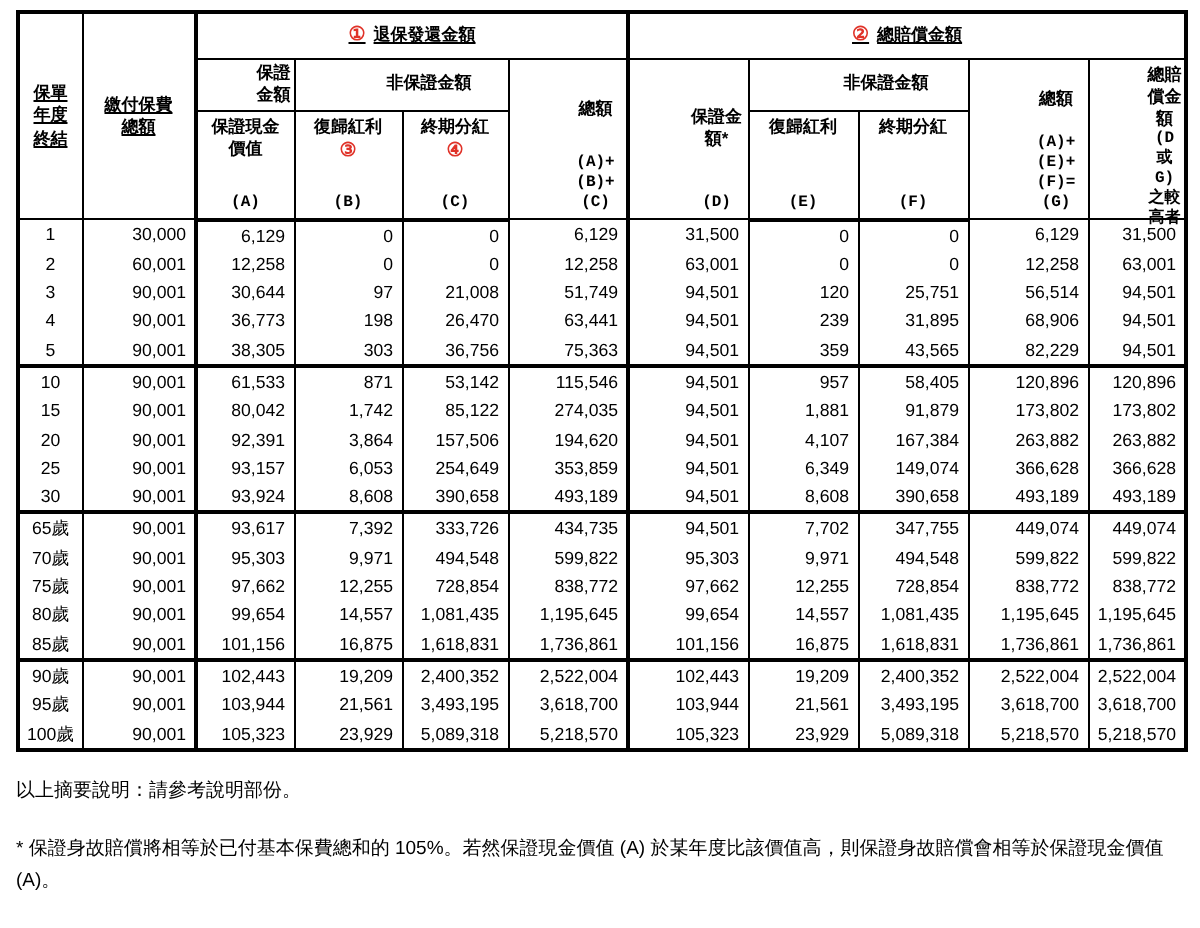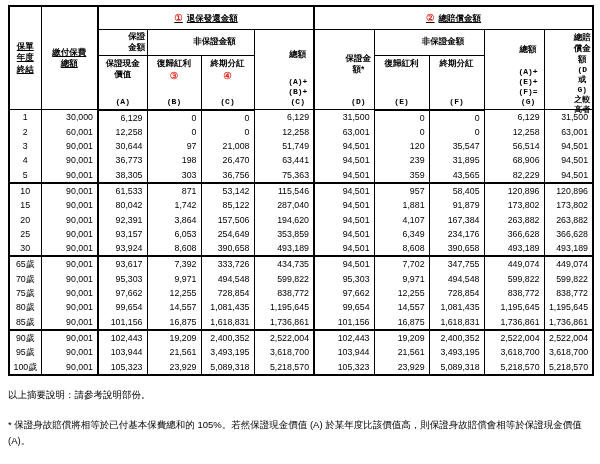--- a/index.html
+++ b/index.html
@@ -218,21 +218,21 @@
         </tr>
         <tr>
           <td class="year">3</td>
           <td>90,001</td>
           <td class="tl">30,644</td>
           <td>97</td>
           <td>21,008</td>
           <td>51,749</td>
           <td class="tl">94,501</td>
           <td>120</td>
-          <td>35,547</td>
+          <td>25,751</td>
           <td>56,514</td>
           <td>94,501</td>
         </tr>
         <tr>
           <td class="year">4</td>
           <td>90,001</td>
           <td class="tl">36,773</td>
           <td>198</td>
           <td>26,470</td>
           <td>63,441</td>
@@ -267,21 +267,21 @@
           <td>58,405</td>
           <td>120,896</td>
           <td>120,896</td>
         </tr>
         <tr>
           <td class="year">15</td>
           <td>90,001</td>
           <td class="tl">80,042</td>
           <td>1,742</td>
           <td>85,122</td>
-          <td>287,040</td>
+          <td>274,035</td>
           <td class="tl">94,501</td>
           <td>1,881</td>
           <td>91,879</td>
           <td>173,802</td>
           <td>173,802</td>
         </tr>
         <tr>
           <td class="year">20</td>
           <td>90,001</td>
           <td class="tl">92,391</td>
@@ -296,21 +296,21 @@
         </tr>
         <tr>
           <td class="year">25</td>
           <td>90,001</td>
           <td class="tl">93,157</td>
           <td>6,053</td>
           <td>254,649</td>
           <td>353,859</td>
           <td class="tl">94,501</td>
           <td>6,349</td>
-          <td>234,176</td>
+          <td>149,074</td>
           <td>366,628</td>
           <td>366,628</td>
         </tr>
         <tr class="group-end">
           <td class="year">30</td>
           <td>90,001</td>
           <td class="tl">93,924</td>
           <td>8,608</td>
           <td>390,658</td>
           <td>493,189</td>

